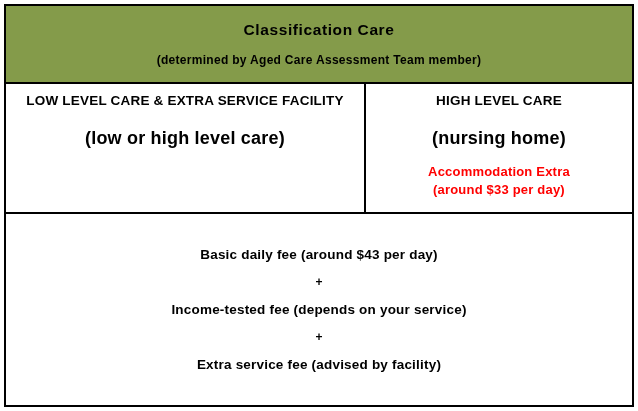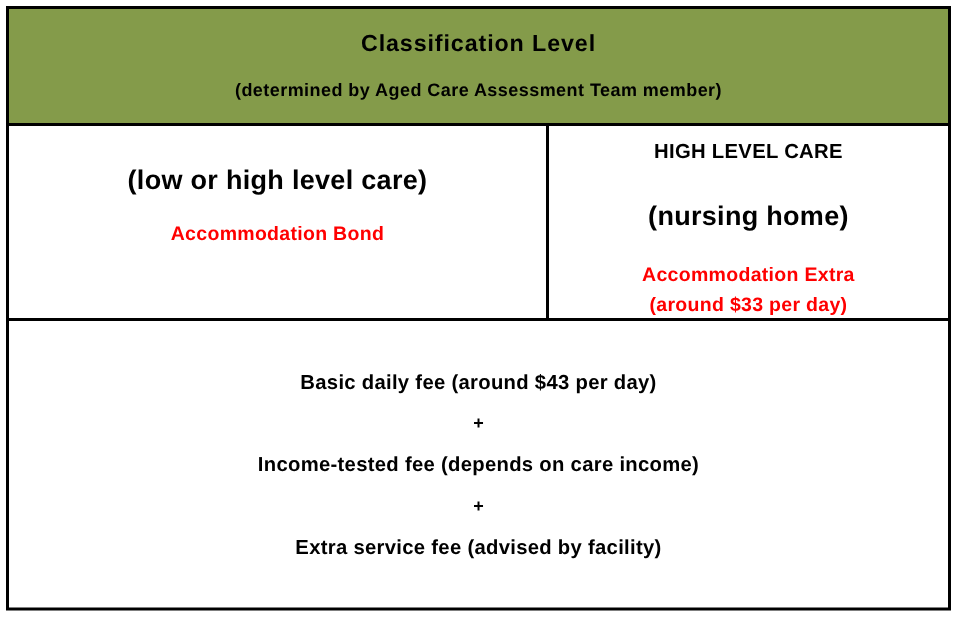--- a/index.html
+++ b/index.html
@@ -72,21 +72,20 @@
     align-items: center;
     justify-content: flex-start;
     padding: 8px 8px 0 8px;
   }
   .col-left {
     width: 57.5%;
     border-right: 2px solid #000000;
   }
   .col-right {
     width: 42.5%;
-    justify-content: space-between;
   }
   .col-title {
     font-size: 13.5px;
     font-weight: bold;
     color: #000000;
     text-align: center;
     line-height: 1.35;
     letter-spacing: 0.2px;
   }
   .col-line {
@@ -132,46 +131,46 @@
     margin: 13px 0;
   }
 </style>
 </head>
 <body>
 
 <div class="page">
   <div class="diagram">
 
     <div class="header-band">
-      <div class="header-title">Classification  Level</div>
+      <div class="header-title">Classification  Care</div>
       <div class="header-sub">(determined by Aged Care Assessment  Team member)</div>
     </div>
 
     <div class="two-col">
 
       <div class="col col-left">
+        <div class="col-title">LOW LEVEL CARE &amp; EXTRA SERVICE FACILITY</div>
         <div class="gap-18"></div>
         <div class="col-line">(low or high level care)</div>
         <div class="gap-16"></div>
-        <div class="col-red">Accommodation Bond</div>
       </div>
 
       <div class="col col-right">
         <div class="col-title">HIGH LEVEL CARE</div>
         <div class="gap-18"></div>
         <div class="col-line">(nursing home)</div>
         <div class="gap-14"></div>
         <div class="col-red">Accommodation Extra</div>
         <div class="col-red">(around $33 per day)</div>
       </div>
 
     </div>
 
     <div class="fees">
       <div class="fee-line">Basic daily fee (around $43 per day)</div>
       <div class="plus">+</div>
-      <div class="fee-line">Income-tested fee (depends on care income)</div>
+      <div class="fee-line">Income-tested fee (depends on your service)</div>
       <div class="plus">+</div>
       <div class="fee-line">Extra service fee (advised by facility)</div>
     </div>
 
   </div>
 </div>
 
 </body></html>

